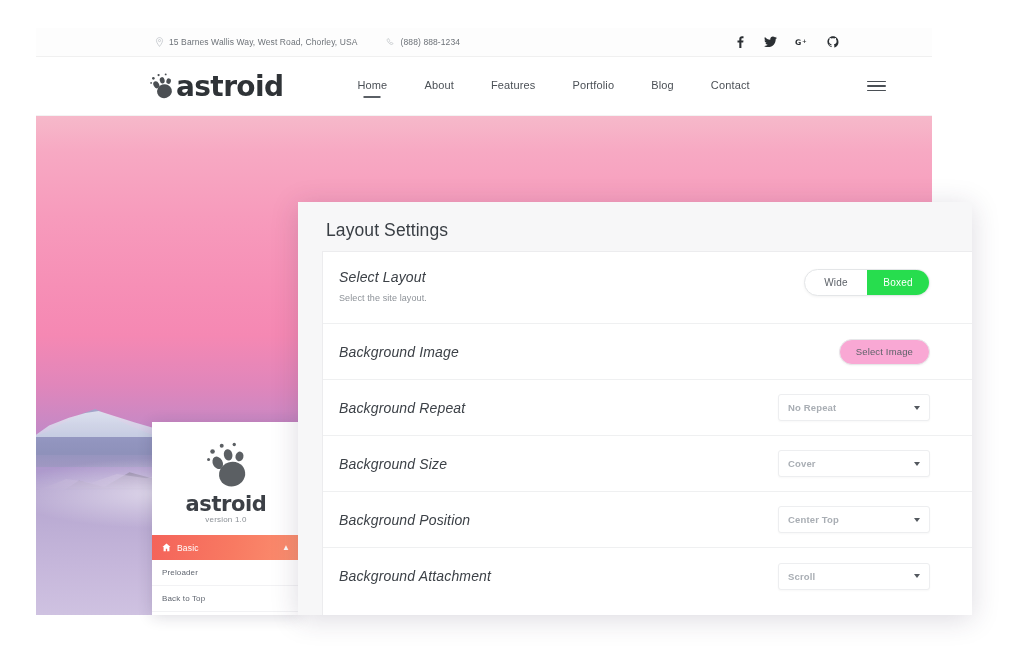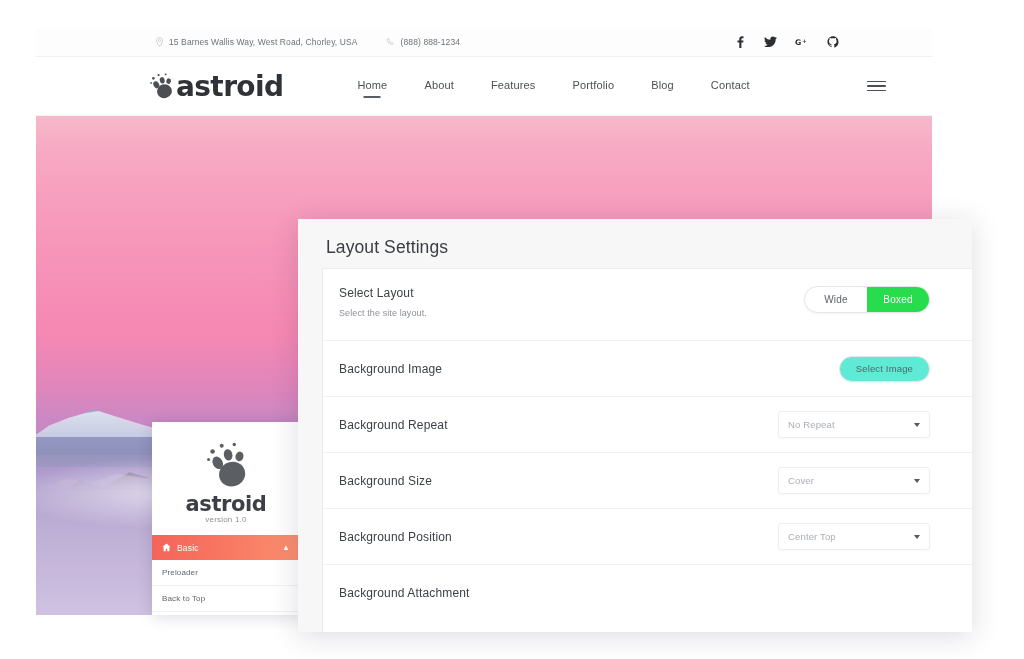--- a/index.html
+++ b/index.html
@@ -317,21 +317,21 @@
     color: #606670;
     border-bottom: 1px solid #f2f2f4;
     cursor: pointer;
     letter-spacing: .15px;
   }
 
   
   .panel {
     position: absolute;
     left: 298px;
-    top: 219px;
+    top: 202px;
     width: 674px;
     height: 413px;
     background: #f7f7f8;
     box-shadow: 0 4px 26px rgba(45,35,70,.17);
     overflow: hidden;
   }
   .panel-title {
     font-size: 17.5px;
     color: #393e44;
     letter-spacing: .1px;
@@ -356,23 +356,24 @@
     align-items: center;
     min-height: 56px;
     padding: 0 42px 0 16px;
     border-bottom: 1px solid #eff0f1;
   }
   .srow.tall { min-height: 72px; align-items: flex-start; padding-top: 17px; }
   .srow:last-child { border-bottom: none; }
 
   .srow-labels { flex: 1; }
   .srow-label {
-    font-size: 12px;
+    font-size: 14px;
     color: #3c4147;
     letter-spacing: .15px;
+    font-style: italic;
   }
   .srow-desc {
     font-size: 9px;
     color: #8d9298;
     margin-top: 8px;
     letter-spacing: .1px;
   }
   .srow-control { flex: none; display: flex; align-items: center; }
 
   
@@ -403,40 +404,41 @@
 
   
   .btn-outline {
     height: 26px;
     padding: 0 16px;
     display: inline-flex;
     align-items: center;
     justify-content: center;
     border: 1px solid #e6e7e9;
     border-radius: 14px;
-    background: #5eead4;
+    background: #f9a8d4;
     font-size: 9.5px;
     color: #5d6269;
     cursor: pointer;
     letter-spacing: .15px;
     box-shadow: 0 1px 2px rgba(0,0,0,.04);
   }
 
   
   .dropdown {
     width: 152px;
     height: 27px;
     border: 1px solid #edeef0;
     border-radius: 3px;
     background: #ffffff;
     display: flex;
     align-items: center;
     padding: 7px 9px;
     cursor: pointer;
     box-shadow: 0 1px 2px rgba(0,0,0,.03);
+    font-weight: bold;
   }
   .dropdown-value {
     flex: 1;
     font-size: 9.5px;
     color: #a9aeb4;
     letter-spacing: .15px;
     overflow: hidden;
     white-space: nowrap;
   }
   .caret {
@@ -635,18 +637,24 @@
             <span class="dropdown-value">Center Top</span>
             <span class="caret"></span>
           </div>
         </div>
       </div>
 
       <div class="srow">
         <div class="srow-labels">
           <div class="srow-label">Background Attachment</div>
         </div>
+        <div class="srow-control">
+          <div class="dropdown">
+            <span class="dropdown-value">Scroll</span>
+            <span class="caret"></span>
+          </div>
+        </div>
       </div>
 
     </div>
   </div>
 
 </div>
 
 </body></html>

